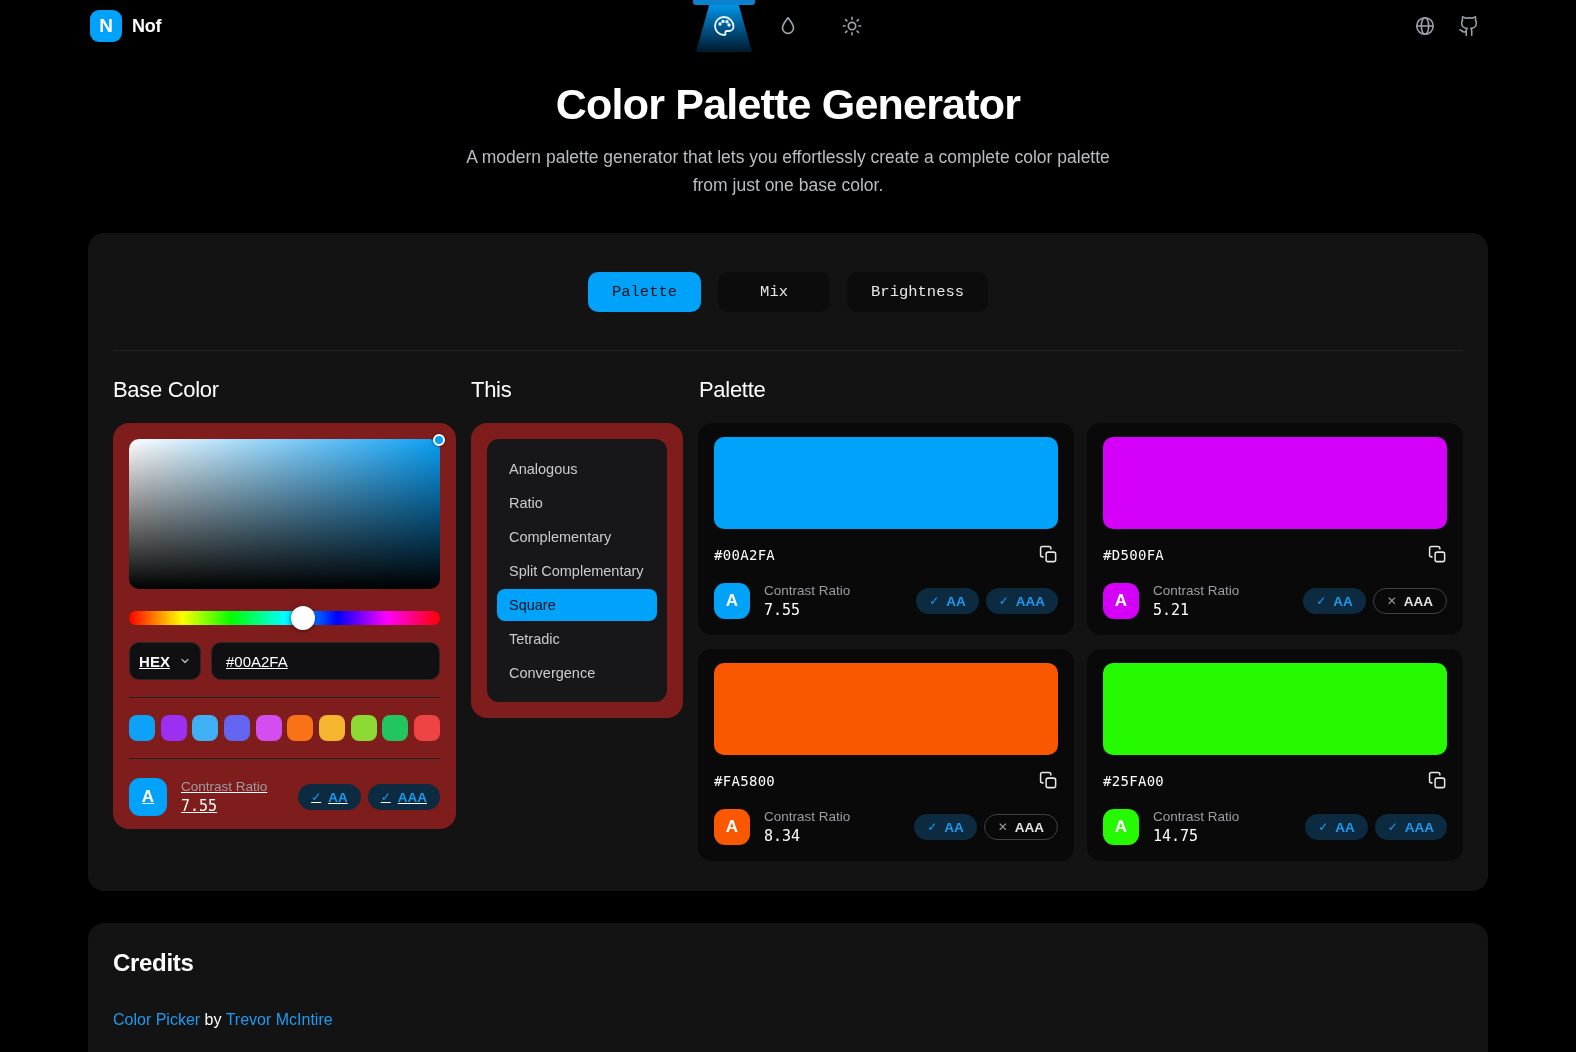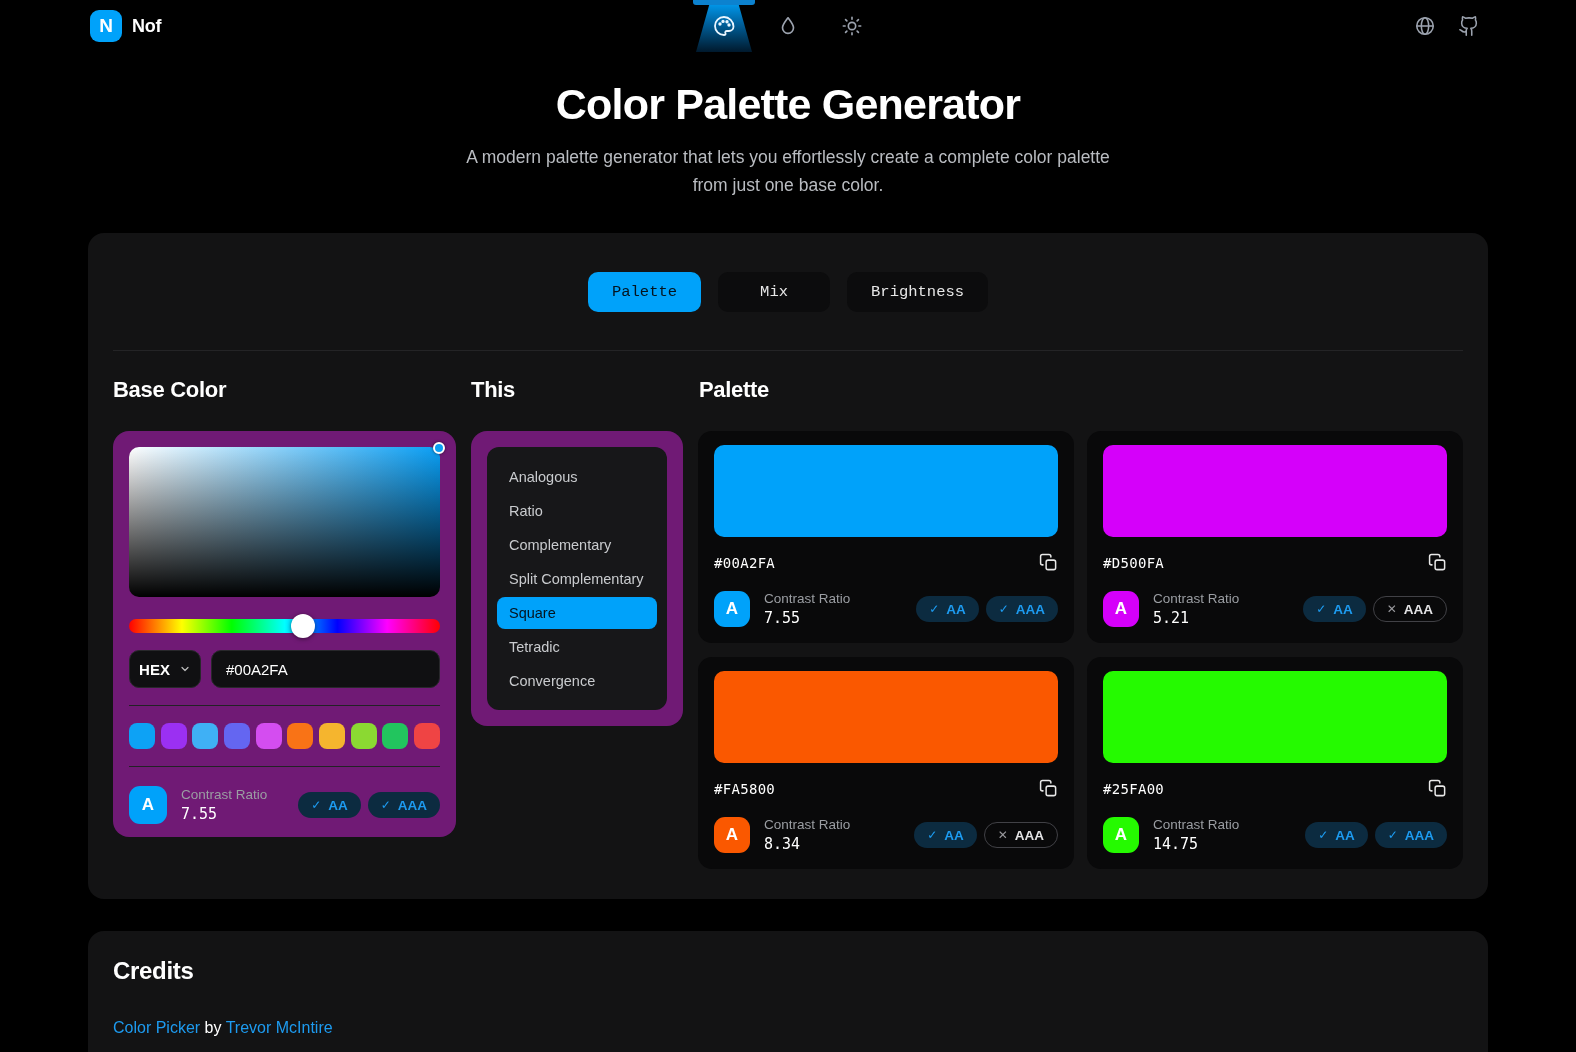--- a/index.html
+++ b/index.html
@@ -36,26 +36,26 @@
 
   
   .panel { background:#131314; border-radius:16px; margin:34px 88px 0; padding:39px 25px 30px; }
   .tabs { display:flex; justify-content:center; gap:17px; }
   .tab { min-width:112px; height:40px; border-radius:10px; border:none; font-size:15.5px;
     background:#0c0c0d; color:#e7e7e7; font-family:Liberation Mono, monospace; cursor:pointer; padding:0 24px; }
   .tab.active { background:#00A2FA; color:#04141f; }
   .panel-divider { height:1px; background:#242426; margin:38px 0 0; }
 
   .columns { display:grid; grid-template-columns:343px 212px 1fr; gap:0 15px; margin-top:26px; }
-  .col-head { font-size:22px; font-weight:700; letter-spacing:-0.3px; margin-bottom:28px; }
+  .col-head { font-size:22px; font-weight:400; letter-spacing:-0.3px; margin-bottom:20px; }
   .output-col .col-head { margin-left:1px; }
 
   
-  .card { background:#701a75; border-radius:16px; }
-  .picker-card { padding:16px; height:406px; }
+  .card { background:#7f1d1d; border-radius:16px; }
+  .picker-card { padding:16px; height:406px;text-decoration:underline; }
   .sat-area { position:relative; height:150px; border-radius:10px;
     background-image:linear-gradient(to top, #000 0%, rgba(0,0,0,0) 100%),
                      linear-gradient(to right, #fff 0%, #0a9ff5 100%); }
   .sat-thumb { position:absolute; top:-5px; right:-5px; width:12px; height:12px; border-radius:50%;
     background:#0a9ff5; border:2.5px solid #fff; box-shadow:0 0 3px rgba(0,0,0,.6); }
   .hue-slider { position:relative; height:14px; border-radius:7px; margin-top:22px;
     background:linear-gradient(to right,#f00 0%,#ff0 17%,#0f0 33%,#0ff 50%,#00f 67%,#f0f 83%,#f00 100%); }
   .hue-thumb { position:absolute; top:50%; width:24px; height:24px; border-radius:50%; background:#fff;
     transform:translate(-50%,-50%); box-shadow:0 1px 4px rgba(0,0,0,.5); }
   .format-row { display:flex; gap:10px; margin-top:17px; }

